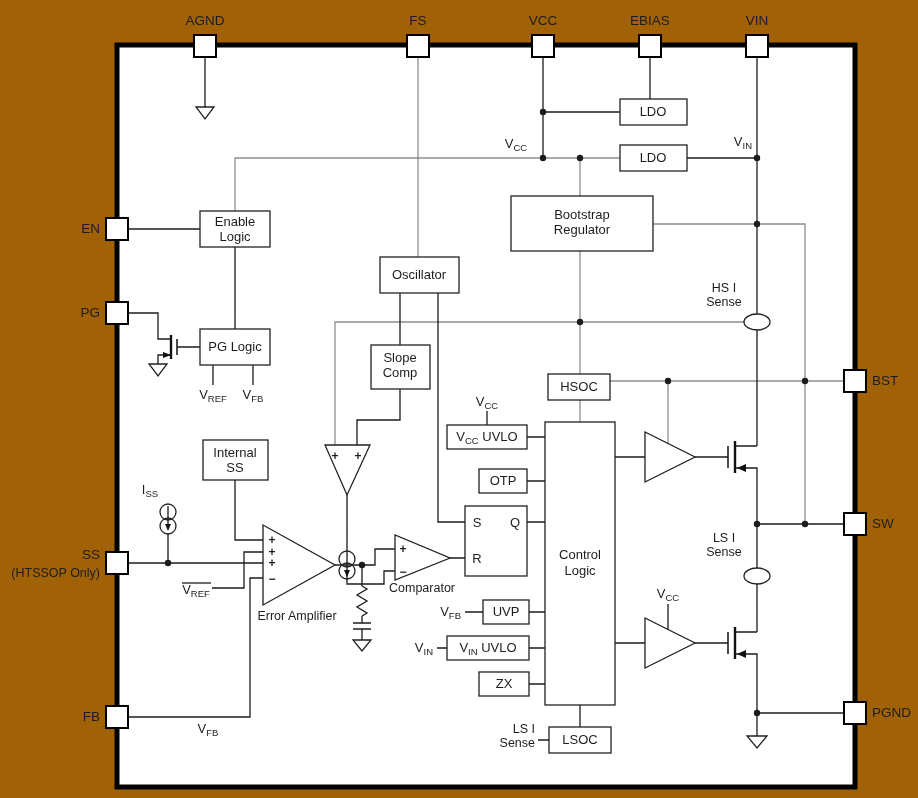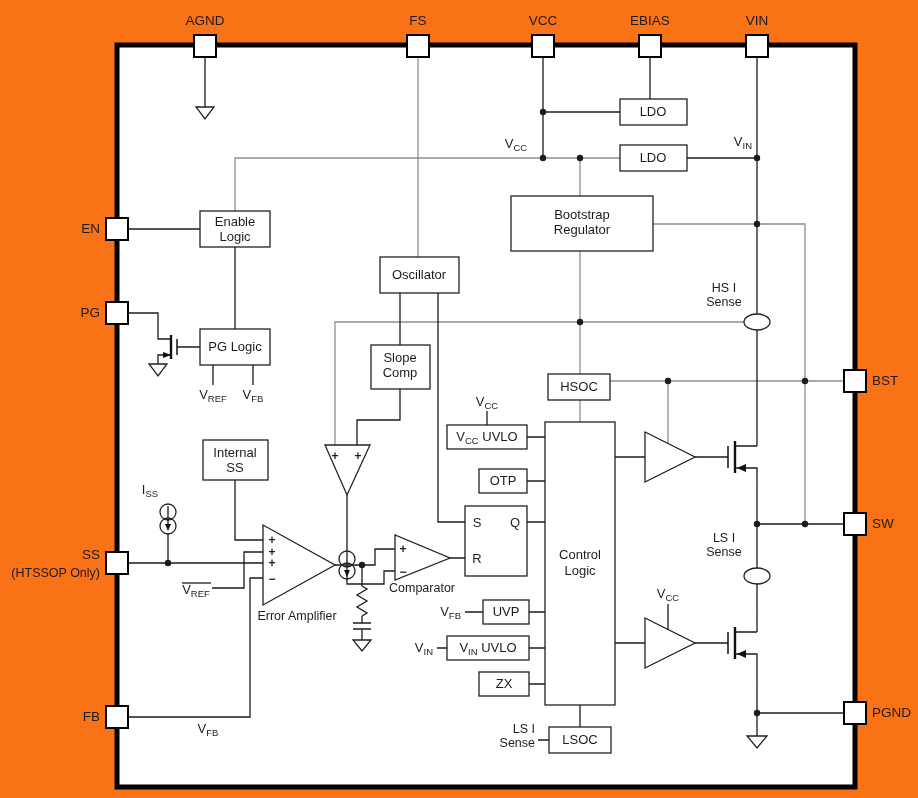--- a/index.html
+++ b/index.html
@@ -1,16 +1,16 @@
 <!DOCTYPE html>
 <html><head>
 <meta charset="utf-8">
 <style>
   html,body{margin:0;padding:0;background:#ffffff;}
-  .canvas{width:918px;height:798px;position:relative;background:#f97316;}
+  .canvas{width:918px;height:798px;position:relative;background:#a16207;}
   svg{font-family:"Liberation Sans", sans-serif;}
   .blk{fill:#fff;stroke:#222;stroke-width:1.3;}
   .pin{fill:#fff;stroke:#000;stroke-width:2;}
   .wire{stroke:#1c1c1c;stroke-width:1.3;fill:none;}
   .wireg{stroke:#8f8f8f;stroke-width:1.3;fill:none;}
   .chan{stroke:#111;stroke-width:2.4;fill:none;}
   .gate{stroke:#111;stroke-width:1.5;fill:none;}
   .sym{fill:#fff;stroke:#222;stroke-width:1.3;}
   .symn{fill:none;stroke:#222;stroke-width:1.3;}
   .dot{fill:#1c1c1c;}

